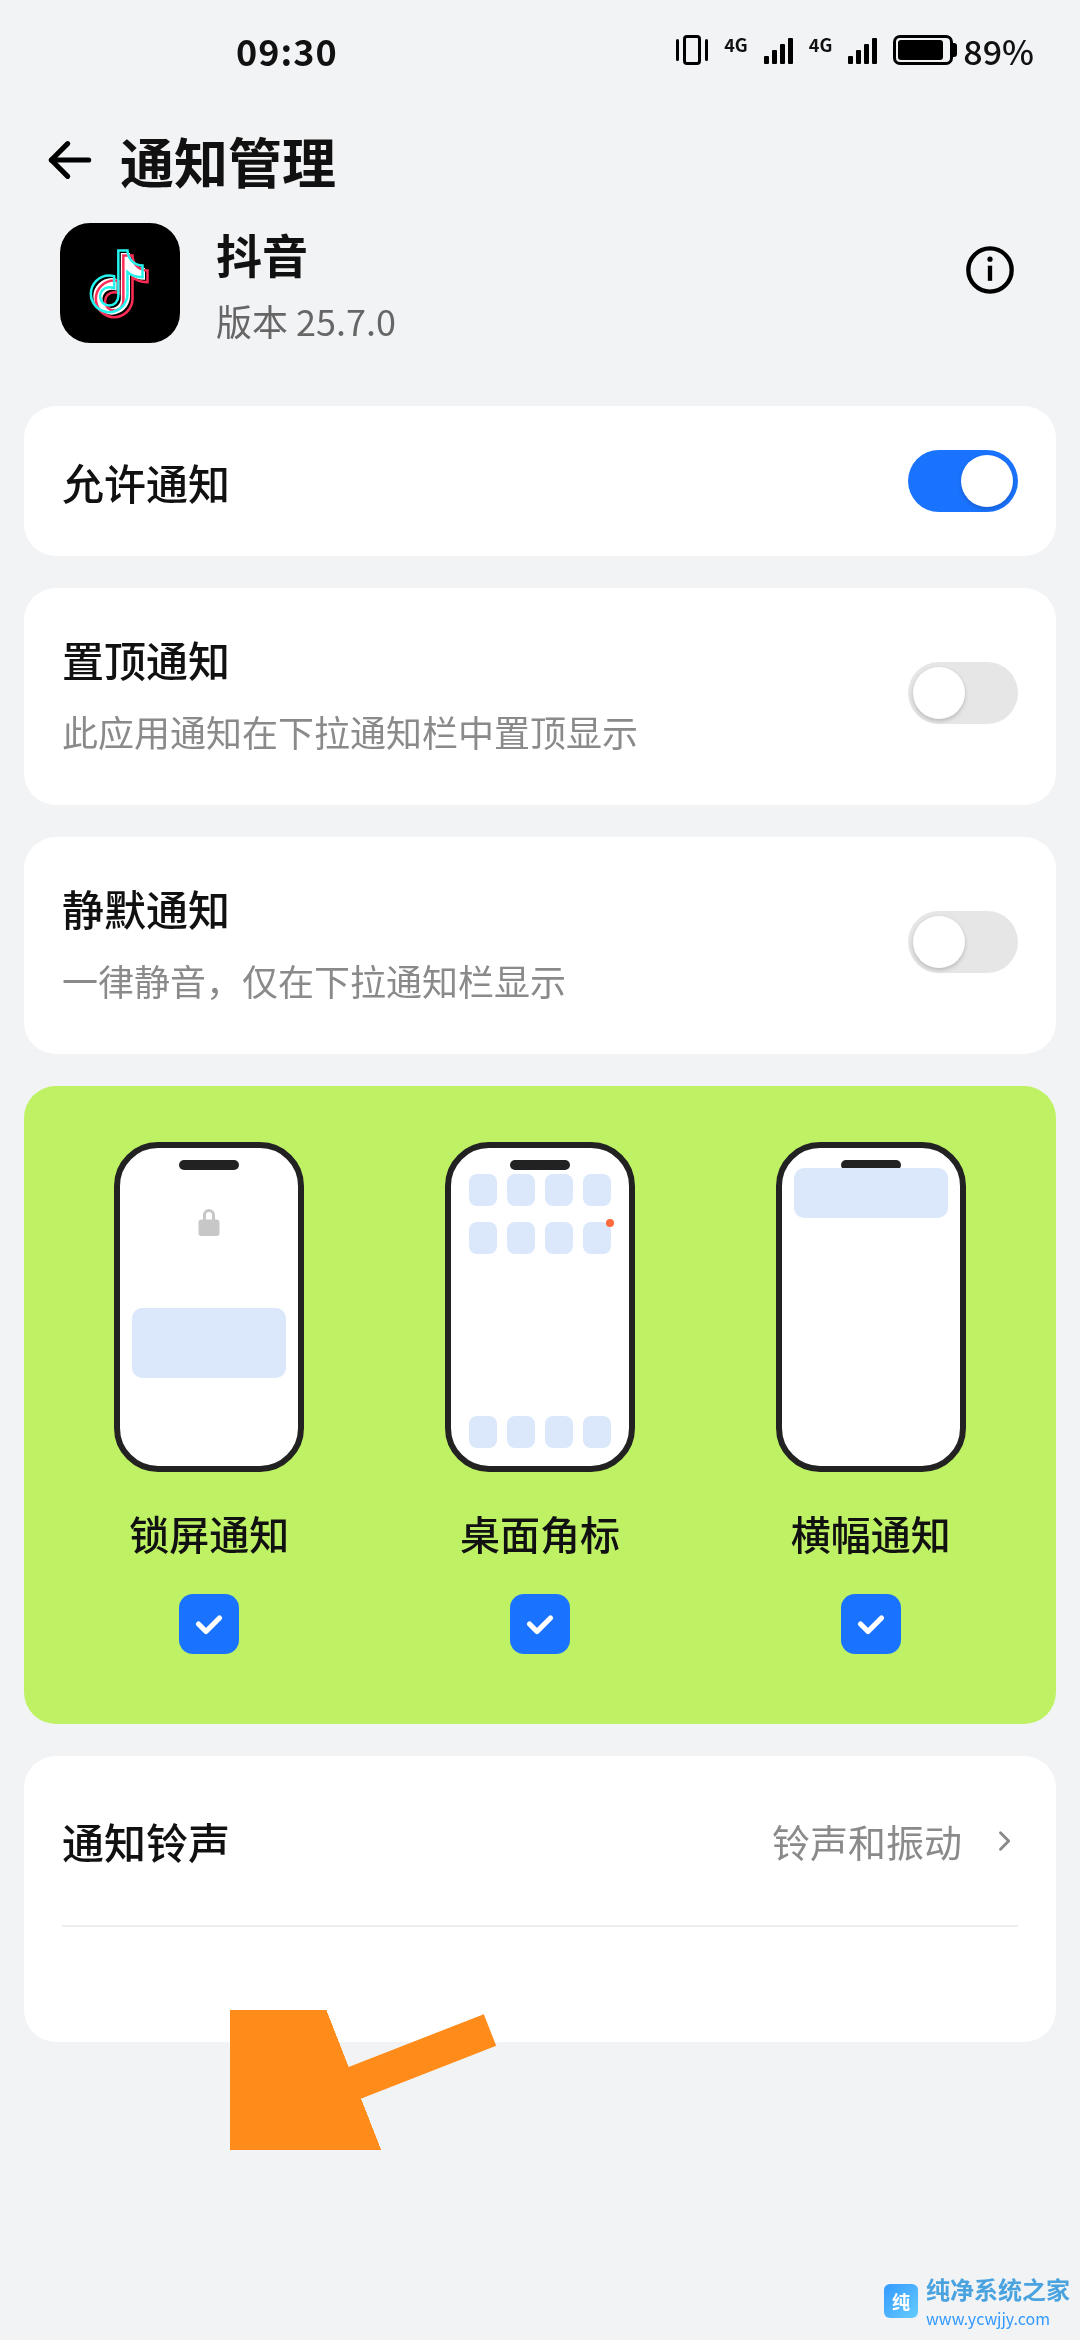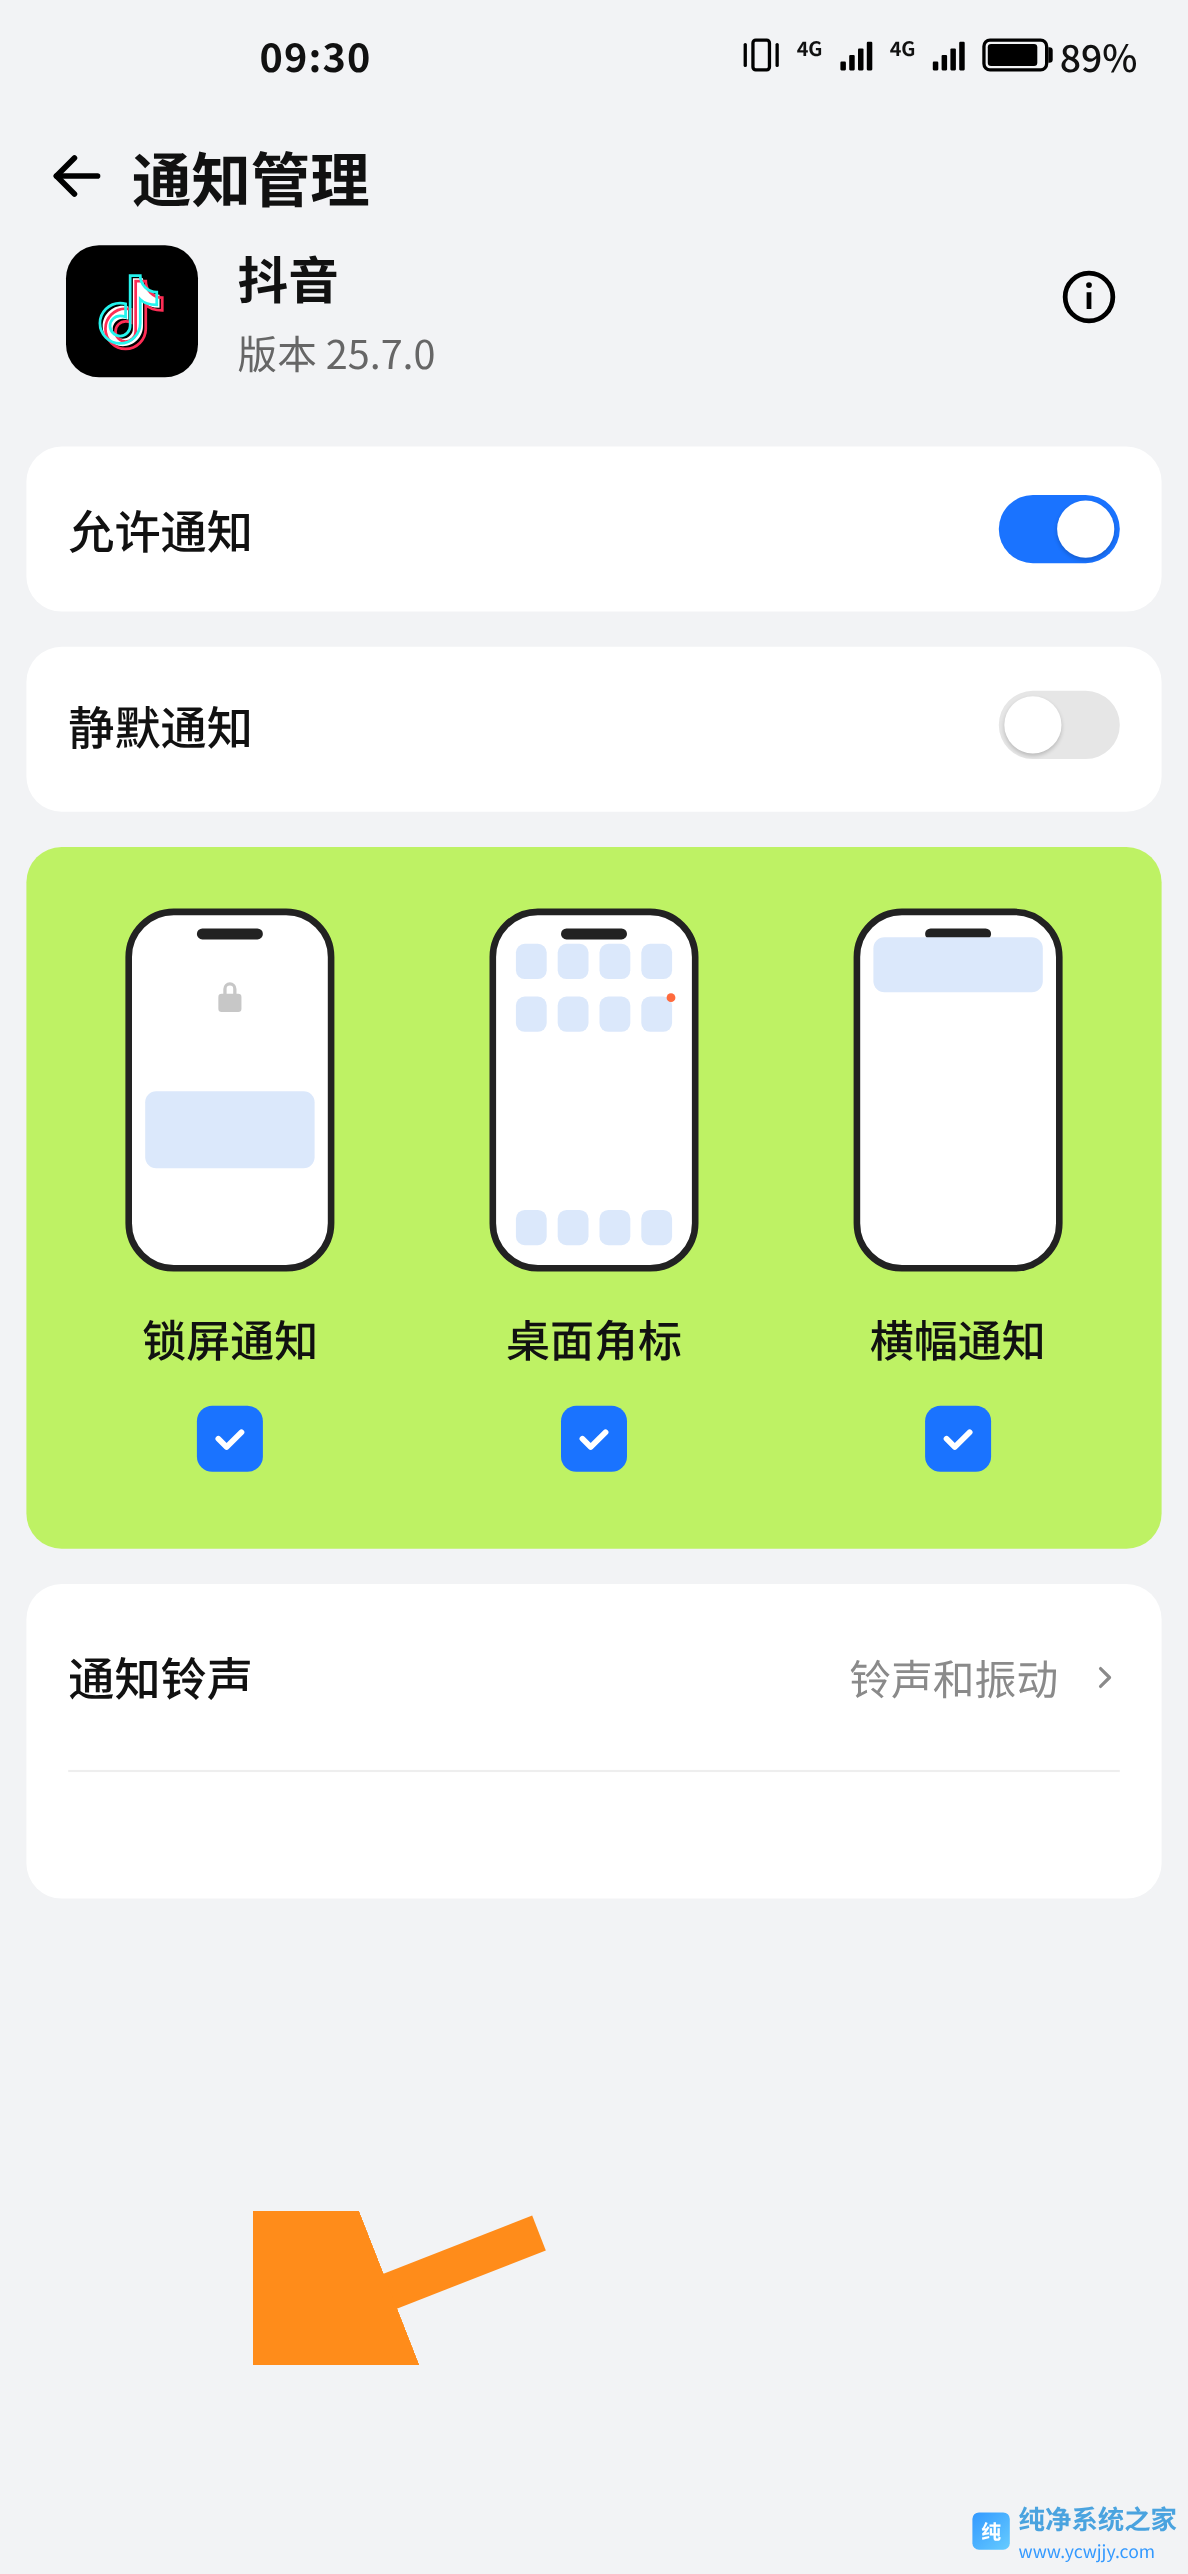--- a/index.html
+++ b/index.html
@@ -130,25 +130,37 @@
 
   <div class="card">
     <div class="row">
       <div class="row-title">允许通知</div>
       <div class="toggle on">
           <div class="knob"></div>
         </div>
     </div>
   </div>
 
+  <div class="card">
+    <div class="row tall" style="display:flex;align-items:center;justify-content:space-between;">
+      <div>
+        <div class="row-title">置顶通知</div>
+        <div class="row-sub">此应用通知在下拉通知栏中置顶显示</div>
+      </div>
+      <div class="toggle off">
+          <div class="knob"></div>
+        </div>
+    </div>
+  </div>
 
   <div class="card">
     <div class="row tall" style="display:flex;align-items:center;justify-content:space-between;">
       <div>
         <div class="row-title">静默通知</div>
+        <div class="row-sub">一律静音，仅在下拉通知栏显示</div>
       </div>
       <div class="toggle off">
           <div class="knob"></div>
         </div>
     </div>
   </div>
 
 
   <div class="styles-card">
     <div class="styles-row">

